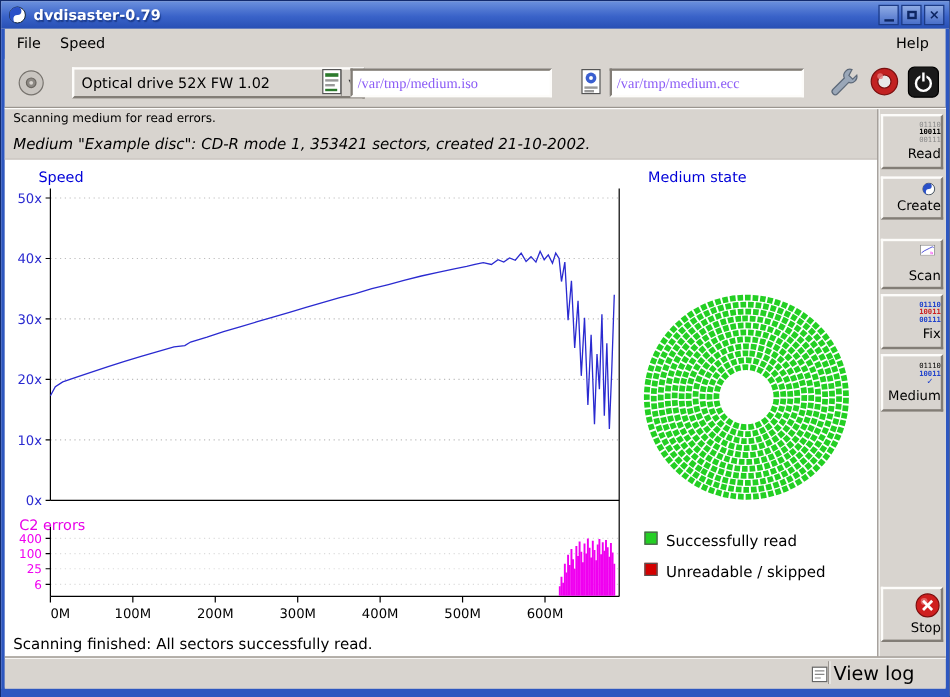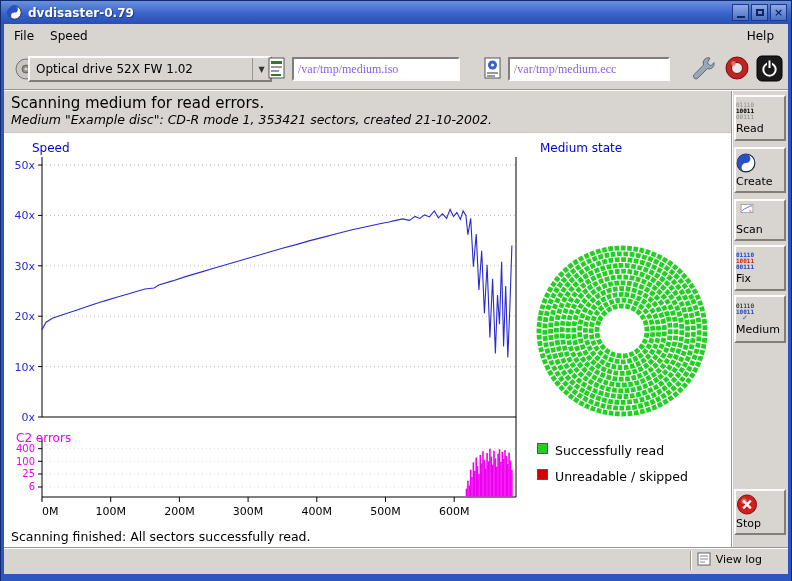--- a/index.html
+++ b/index.html
@@ -16,51 +16,51 @@
   .glyph-max{display:block;width:8px;height:7px;border:2px solid #0d2663;}
   
   .frame{border-left:3px solid #2d57c0;border-right:3px solid #2d57c0;border-bottom:7px solid #2d57c0;height:557px;background:#d8d4cf;position:relative;}
   
   .menubar{height:24px;display:flex;align-items:center;padding:0 2px;position:relative;}
   .menu-item{padding:3px 8px;cursor:default;}
   .menu-item.right{position:absolute;right:6px;}
   
   .toolbar{height:42px;position:relative;border-bottom:1px solid #9a958f;box-shadow:0 1px 0 #ffffff;}
   .tb-abs{position:absolute;}
-  .combo{left:24px;top:8px;width:244px;height:26px;background:#d8d4cf;border:2px solid;border-color:#fdfcfa #827d76 #827d76 #fdfcfa;display:flex;align-items:center;}
+  .combo{left:56px;top:8px;width:244px;height:26px;background:#d8d4cf;border:2px solid;border-color:#fdfcfa #827d76 #827d76 #fdfcfa;display:flex;align-items:center;}
   .combo-label{flex:1;padding:0 6px;white-space:nowrap;overflow:hidden;}
   .combo-arrow{width:18px;height:100%;border-left:1px solid #9a958f;display:flex;align-items:center;justify-content:center;font-size:8px;color:#333;}
   .entry{background:#fff;border:2px solid;border-color:#827d76 #fdfcfa #fdfcfa #827d76;height:24px;font-family:Liberation Serif, serif;font-size:12px;padding:0 4px;color:#8b5cf6;}
   
   .main{height:457px;position:relative;background:#fff;border-top:1px solid #fdfcfa;}
   .status-strip{position:absolute;left:0;top:0;width:784px;height:42px;background:#d8d4cf;border-bottom:1px solid #c8c4bf;}
-  .status-line1{position:absolute;left:7px;top:3px;font-size:15px;}
+  .status-line1{position:absolute;left:7px;top:3px;font-size:10px;}
   .status-line2{position:absolute;left:7px;top:21px;font-size:12.5px;font-style:italic;}
   .chart-title{position:absolute;color:#0000d8;font-size:12px;}
   .c2-title{position:absolute;color:#e800e8;font-size:12px;}
   #charts-svg{position:absolute;left:2px;top:62px;}
   #disc-svg{position:absolute;left:530px;top:152px;}
   .legend-row{position:absolute;left:533px;display:flex;gap:7px;font-size:12.5px;}
   .legend-sq{width:11px;height:11px;border:1px solid #555;}
   .footer-line{position:absolute;left:7px;top:438px;font-size:12.5px;}
   
   .sidebar{position:absolute;right:0;top:0;width:57px;height:457px;background:#d8d4cf;border-left:1px solid #9a958f;box-shadow:inset 1px 0 0 #ffffff;}
-  .side-btn{position:absolute;left:2px;width:52px;background:#d8d4cf;border:2px solid;border-color:#fdfcfa #827d76 #827d76 #fdfcfa;display:flex;flex-direction:column;align-items:flex-start;justify-content:center;font-size:11px;gap:2px;padding:3px 0;cursor:default;}
+  .side-btn{position:absolute;left:2px;width:52px;background:#d8d4cf;border:2px solid;border-color:#fdfcfa #827d76 #827d76 #fdfcfa;display:flex;flex-direction:column;align-items:flex-end;justify-content:center;font-size:11px;gap:2px;padding:3px 0;cursor:default;}
   .bin-icon{display:block;text-align:center;font-family:"DejaVu Sans Mono","Liberation Mono",monospace;font-size:6px;line-height:6px;letter-spacing:0;}
   .bin-icon span{display:block;}
   .bin-r1{color:#8a8a8a;}
   .bin-r2{color:#000;font-weight:bold;}
   .fix-r1,.fix-r3{color:#2244cc;font-weight:bold;}
   .fix-r2{color:#cc2222;font-weight:bold;}
   .ver-r1{color:#000;}
   .ver-r2{color:#2244cc;font-weight:bold;}
   .ver-check{color:#2244cc;font-size:8px;line-height:6px;display:block;}
   
   .statusbar{height:26px;background:#d8d4cf;border-top:1px solid #9a958f;box-shadow:inset 0 1px 0 #ffffff;position:relative;}
-  .viewlog{position:absolute;right:26px;top:4px;display:flex;align-items:center;gap:5px;font-size:11px;cursor:default;}
+  .viewlog{position:absolute;right:26px;top:4px;display:flex;align-items:center;gap:5px;font-size:16px;cursor:default;}
   .vsep{position:absolute;right:96px;top:3px;width:2px;height:19px;border-left:1px solid #9a958f;border-right:1px solid #ffffff;}
 </style>
 </head>
 <body>
 
 <div class="window">
 
   <div class="titlebar">
     <svg class="app-icon" viewBox="0 0 18 18">
       <circle cx="9" cy="9" r="8" fill="#fff" stroke="#123" stroke-width="1"></circle>
@@ -262,21 +262,21 @@
       <div class="sidebar">
         <div class="side-btn" style="top:4px;height:46px;">
           <span class="bin-icon">
             <span class="bin-r1">01110</span>
             <span class="bin-r2">10011</span>
             <span class="bin-r1">00111</span>
           </span>
           <span>Read</span>
         </div>
 
-        <div class="side-btn" style="top:56px;height:46px;">
+        <div class="side-btn" style="top:56px;height:36px;">
           <svg width="20" height="20" viewBox="0 0 18 18">
             <circle cx="9" cy="9" r="8" fill="#fff" stroke="#123"></circle>
             <path d="M9 1 A8 8 0 0 0 9 17 A4 4 0 0 1 9 9 A4 4 0 0 0 9 1" fill="#2a50c8"></path>
             <circle cx="9" cy="5" r="1.4" fill="#2a50c8"></circle>
               <circle cx="9" cy="13" r="1.4" fill="#fff"></circle>
           </svg>
           <span>Create</span>
         </div>
 
         <div class="side-btn" style="top:108px;height:42px;gap:10px;">

